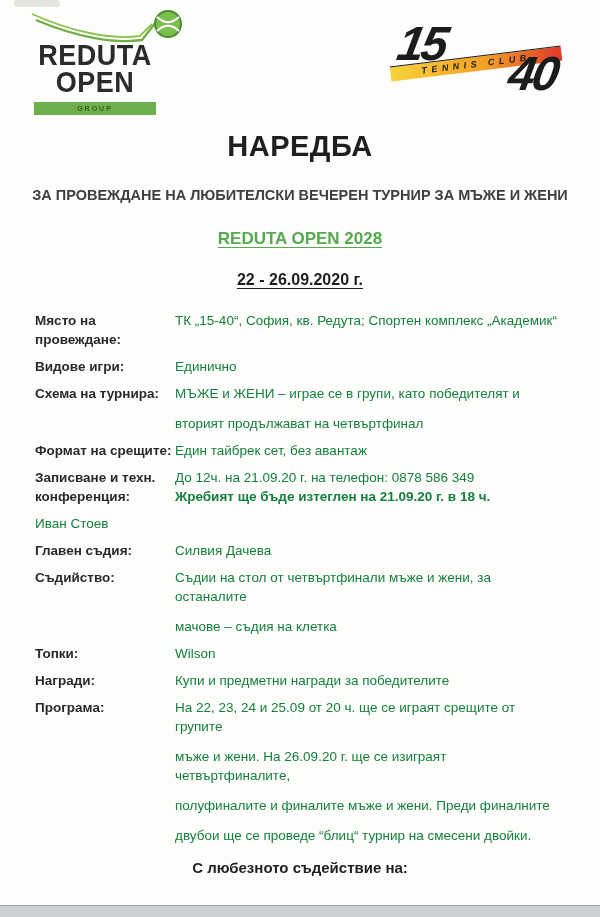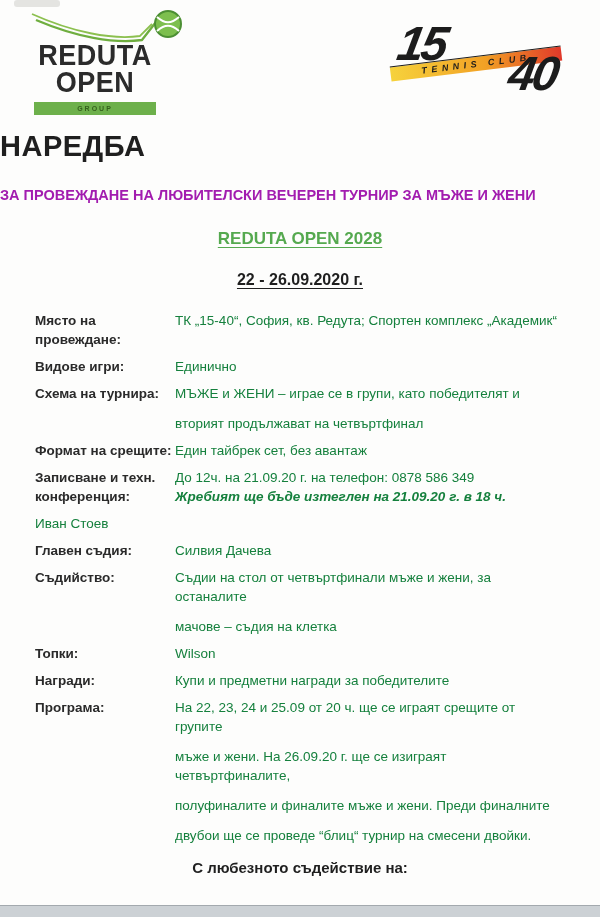--- a/index.html
+++ b/index.html
@@ -27,33 +27,33 @@
     font-size:48px;line-height:1;transform:skewX(-10deg);letter-spacing:-3px;}
   .club-15{left:8px;top:-2px;z-index:1;}
   .club-40{right:6px;top:28px;z-index:3;}
   .club-banner{position:absolute;left:0;top:34px;width:100%;height:14px;z-index:2;
     background:linear-gradient(90deg,#f6d23c 0%,#f2a125 55%,#e0392a 100%);
     transform:rotate(-7deg);display:flex;align-items:center;justify-content:center;
     border-top:1.5px solid #1c1c1c;
     font-size:9px;font-weight:700;font-style:italic;letter-spacing:4.5px;color:#1c1c1c;white-space:nowrap;}
   
   .doc-body{position:absolute;top:128px;left:0;width:100%;}
-  .title{ font-size:29px;font-weight:800;color:#1f1f1f;letter-spacing:.5px;margin:2px 0 0;}
-  .subtitle{text-align:left;font-size:14.5px;font-weight:700;color:#a21caf;margin-top:24px;}
+  .title{ text-align:center;font-size:29px;font-weight:800;color:#1f1f1f;letter-spacing:.5px;margin:2px 0 0;}
+  .subtitle{text-align:center;font-size:14.5px;font-weight:700;color:#404040;margin-top:24px;}
   .event-name{text-align:center;font-size:17px;font-weight:700;color:#55a94f;margin-top:26px;
     text-decoration:underline;text-underline-offset:3px;}
   .event-dates{text-align:center;font-size:16px;font-weight:700;color:#1f1f1f;margin-top:22px;
     text-decoration:underline;text-underline-offset:3px;}
   
   .fields{margin:22px 35px 0 35px;font-size:13.5px;line-height:19px;}
   .frow{display:flex;margin-bottom:8px;}
   .flabel{width:140px;flex:none;font-weight:700;color:#2a2a2a;}
   .fvalue{flex:1;color:#15803d;}
   .fvalue .line + .line{margin-top:11px;}
-  .fvalue.tight .line + .line{margin-top:0;font-style:italic;}
+  .fvalue.tight .line + .line{margin-top:0;}
   .bold{font-weight:700;}
   
   .footer-heading{text-align:center;font-size:15px;font-weight:700;color:#1f1f1f;margin-top:14px;}
   
   .bottom-strip{position:absolute;left:0;bottom:0;width:100%;height:11px;
     background:#ccd1d5;border-top:1px solid #a3a9ae;}
 </style>
 </head>
 <body>
 

